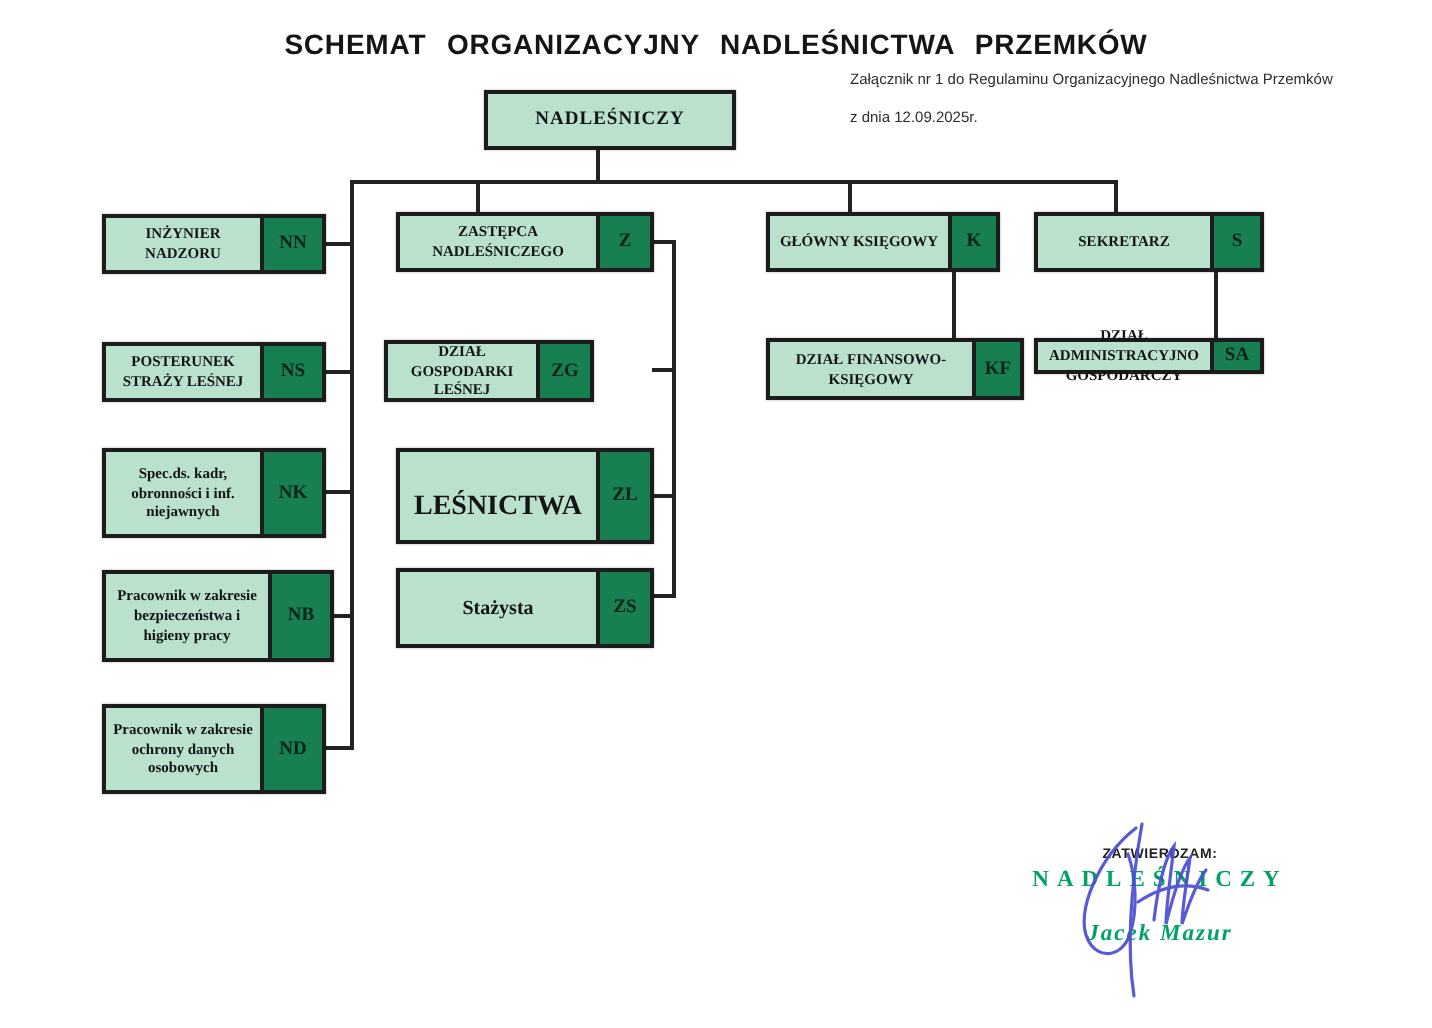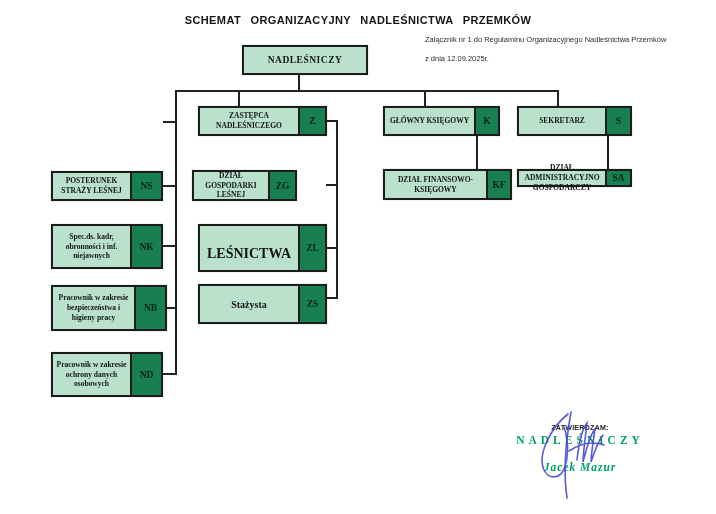--- a/index.html
+++ b/index.html
@@ -17,21 +17,21 @@
     position:relative;
     width:716px;height:514px;
     background:#ffffff;
     font-family:"Liberation Serif", serif;
     overflow:hidden;
   }
   .title{
     position:absolute;left:0;top:14px;width:716px;
     text-align:center;
     font-family:"Liberation Sans", sans-serif;
-    font-weight:bold;font-size:11px;letter-spacing:.4px;word-spacing:6px;
+    font-weight:bold;font-size:14px;letter-spacing:.4px;word-spacing:6px;
     color:#151515;
   }
   .annotation{
     position:absolute;left:425px;top:36px;width:280px;
     font-family:"Liberation Sans", sans-serif;
     font-size:7.5px;color:#2c2c2c;line-height:1;
   }
   .annotation .line2{margin-top:11px;}
   .box{
     position:absolute;
@@ -106,20 +106,24 @@
   <div class="h-line" style="left:326px;top:184px;width:12px"></div>
   <div class="h-line" style="left:326px;top:247px;width:12px"></div>
   <div class="h-line" style="left:326px;top:297px;width:12px"></div>
   <div class="v-line" style="left:476px;top:136px;height:33px"></div>
   <div class="v-line" style="left:607px;top:136px;height:33px"></div>
 
   <div class="box root" style="left:242px;top:45px;width:126px;height:30px">
     <div class="box-label">NADLEŚNICZY</div>
   </div>
 
+  <div class="box" style="left:51px;top:107px;width:112px;height:30px;--cw:31px">
+    <div class="box-label">INŻYNIER NADZORU</div>
+    <div class="box-code">NN</div>
+  </div>
   <div class="box" style="left:51px;top:171px;width:112px;height:30px;--cw:31px">
     <div class="box-label">POSTERUNEK STRAŻY LEŚNEJ</div>
     <div class="box-code">NS</div>
   </div>
   <div class="box" style="left:51px;top:224px;width:112px;height:45px;--cw:31px">
     <div class="box-label">Spec.ds. kadr, obronności i inf. niejawnych</div>
     <div class="box-code">NK</div>
   </div>
   <div class="box" style="left:51px;top:285px;width:116px;height:46px;--cw:31px">
     <div class="box-label">Pracownik w zakresie bezpieczeństwa i higieny pracy</div>

